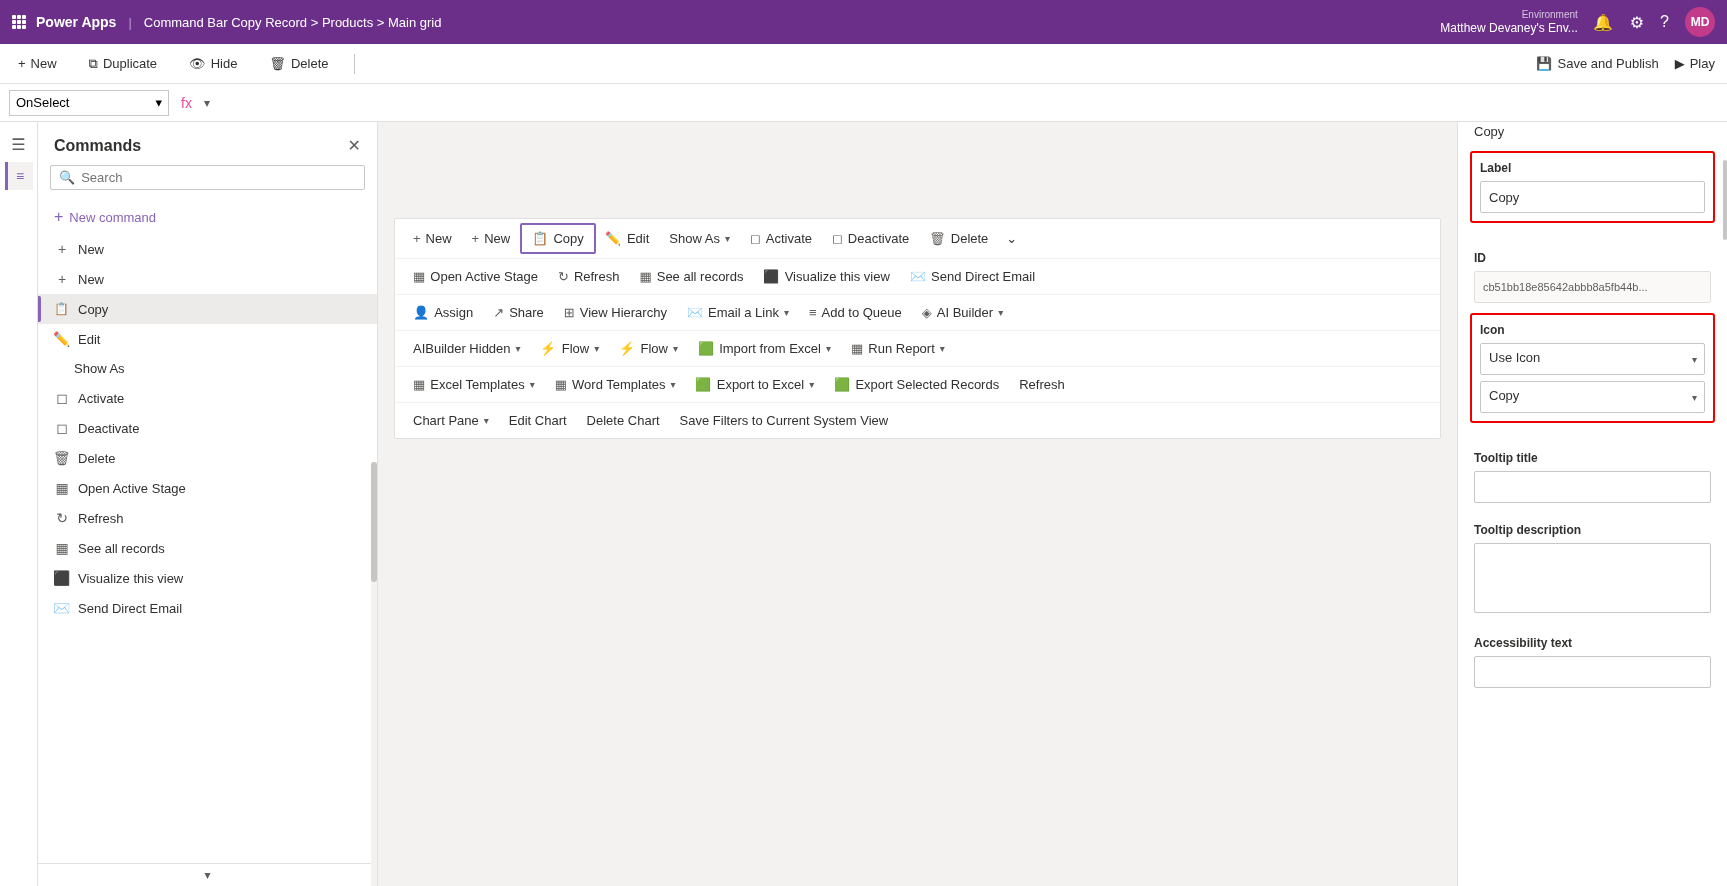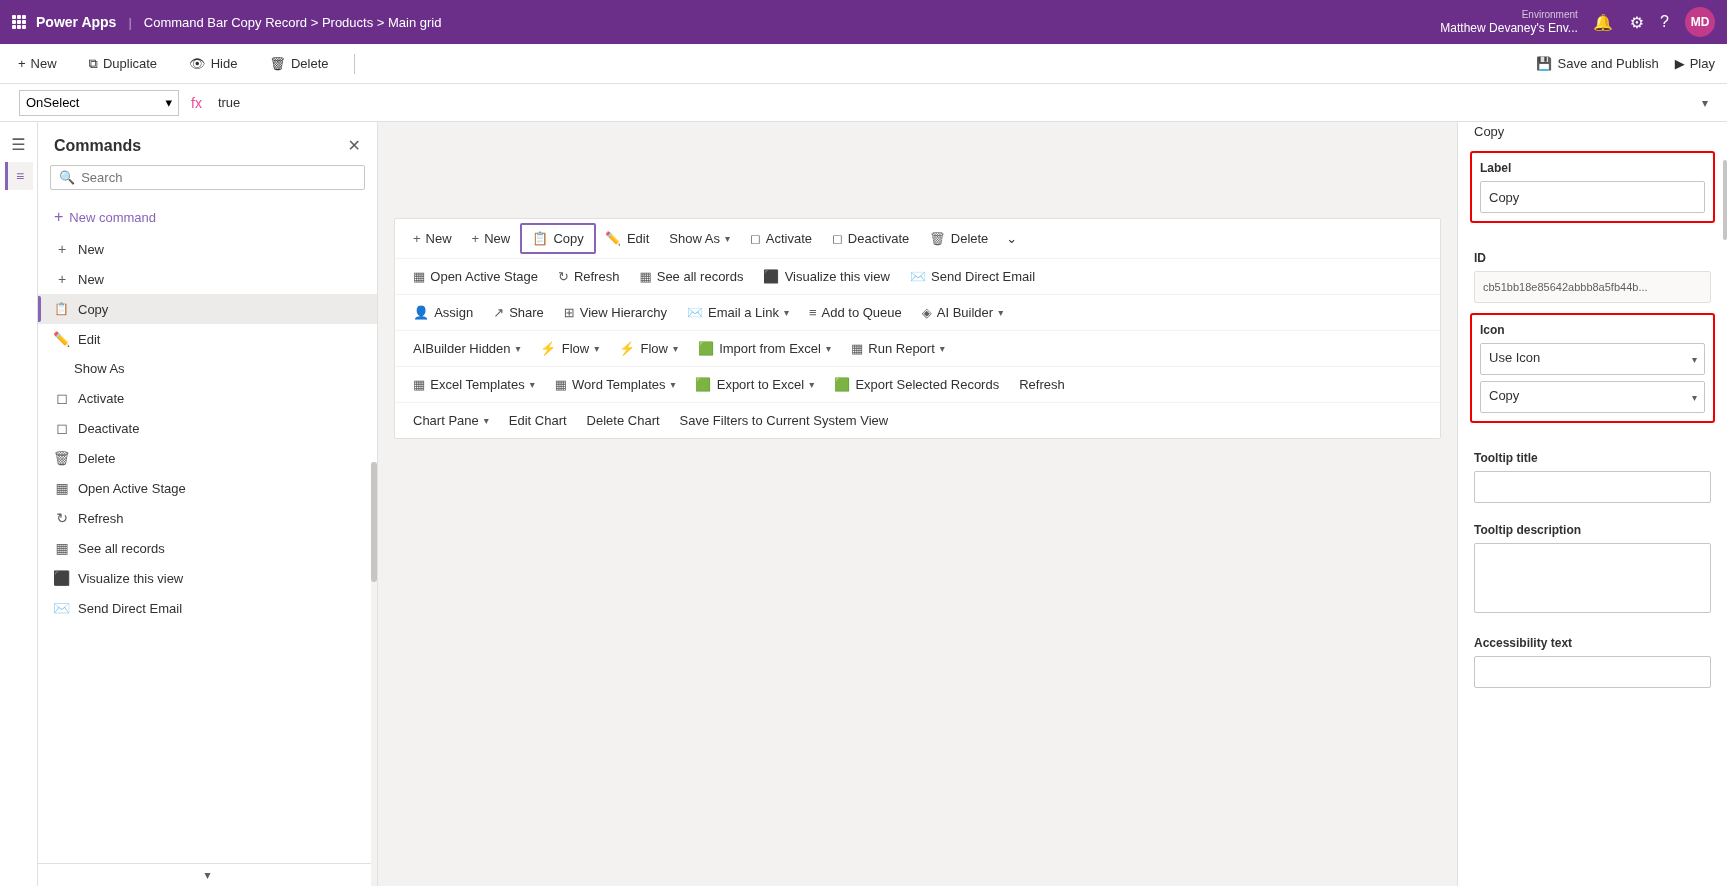--- a/index.html
+++ b/index.html
@@ -45,21 +45,21 @@
     .save-btn { display: flex; align-items: center; gap: 5px; cursor: pointer; color: #323130; font-size: 13px; }
     .play-btn { display: flex; align-items: center; gap: 5px; cursor: pointer; color: #323130; font-size: 13px; }
 
     
     .formula-bar {
       background: white;
       height: 38px;
       border-bottom: 1px solid #e0e0e0;
       display: flex;
       align-items: center;
-      padding: 0 19px;
+      padding: 0 9px;
       gap: 8px;
     }
     .formula-select {
       width: 160px; height: 26px; border: 1px solid #c8c6c4; background: white;
       padding: 2px 6px; font-size: 13px; display: flex; align-items: center; justify-content: space-between;
       cursor: pointer;
     }
     .formula-equals { font-size: 14px; color: #ec4899; font-weight: 400; padding: 0 4px; }
     .formula-input {
       flex: 1; height: 26px; border: none; outline: none; font-size: 13px; color: #323130;
@@ -253,21 +253,20 @@
     </div>
   </div>
 </div>
 
 <div class="formula-bar">
   <div class="formula-select">
     <span>OnSelect</span>
     <span>▾</span>
   </div>
   <span class="formula-equals">fx</span>
-  <input class="formula-input" value="true" style="">
   <span class="formula-chevron">▾</span>
 </div>
 
 <div class="main-content">
 
   <div style="width:38px; background:white; border-right:1px solid #e0e0e0; display:flex; flex-direction:column; align-items:center; padding-top:8px; gap:4px;">
     <div style="width:28px; height:28px; display:flex; align-items:center; justify-content:center; cursor:pointer; font-size:16px; color:#605e5c;">☰</div>
     <div style="width:28px; height:28px; display:flex; align-items:center; justify-content:center; cursor:pointer; font-size:14px; color:#8764b8; border-left:3px solid #8764b8; background:#f3f2f1;">≡</div>
   </div>
 

